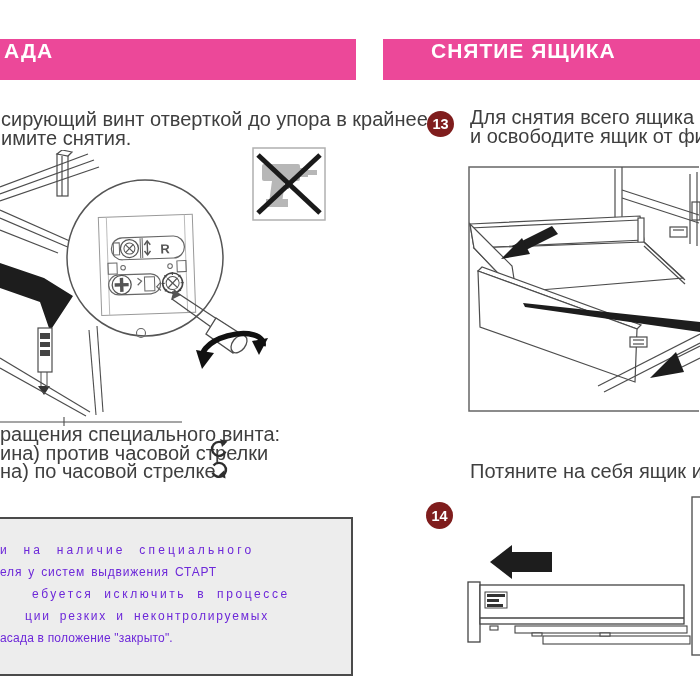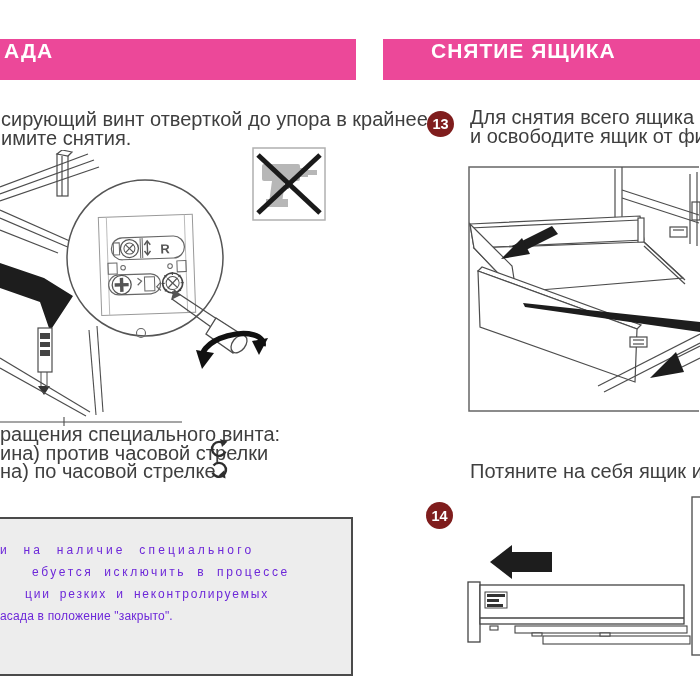--- a/index.html
+++ b/index.html
@@ -184,20 +184,21 @@
 </svg>
 
 <svg class="rot-icon" style="left:208px;top:460px;" width="22" height="22" viewBox="0 0 22 22">
   <path d="M5.5,5.5 A7,7 0 1 1 4.5,12.5" fill="none" stroke="#2e2e2e" stroke-width="2.4"></path>
   <polygon points="16.5,10 17.5,18.5 10.5,15.5" fill="#2e2e2e"></polygon>
 </svg>
 
 <div id="warning-box">
   <div class="inner">
     <div class="wline w1">и на наличие специального</div>
+    <div class="wline w2">еля у систем выдвижения СТАРТ</div>
     <div class="wline w3">ебуется исключить в процессе</div>
     <div class="wline w4">ции резких и неконтролируемых</div>
     <div class="wline w5">асада в положение "закрыто".</div>
   </div>
 </div>
 
 <div id="bar-right" class="bar">
   <span>СНЯТИЕ ЯЩИКА</span>
 </div>
 

